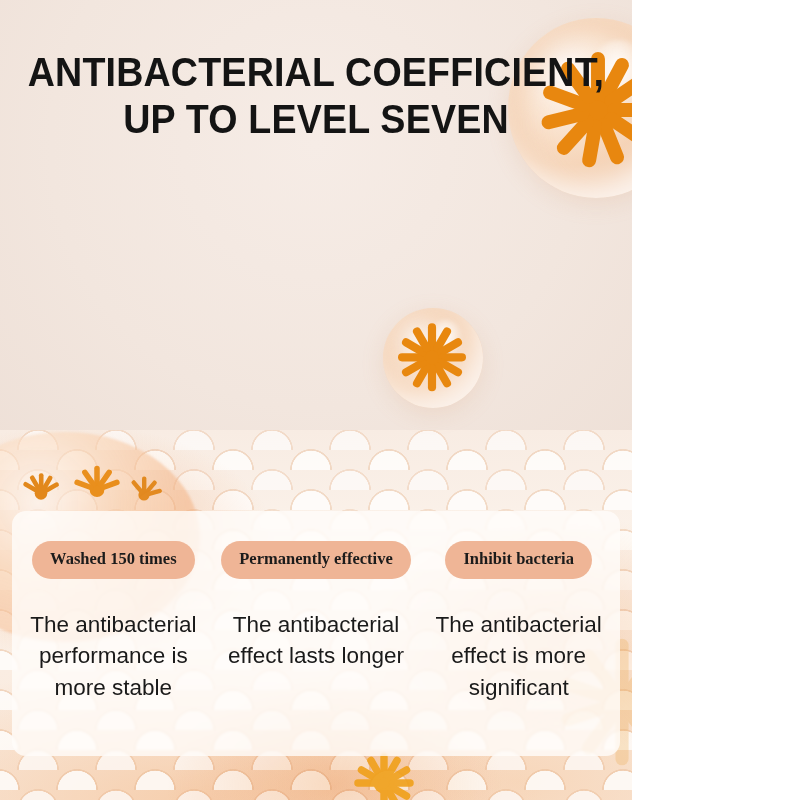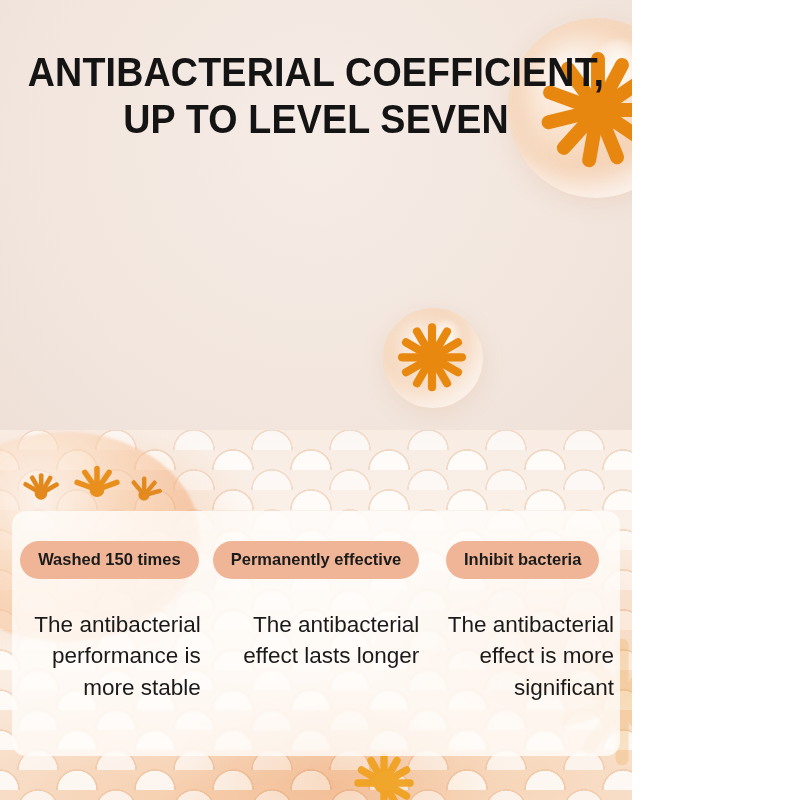--- a/index.html
+++ b/index.html
@@ -188,32 +188,32 @@
     flex-direction: column;
     align-items: center;
     padding: 0 6px;
     box-sizing: border-box;
   }
 
   .pill {
     display: inline-block;
     background: #efb596;
     color: #1b1b1b;
-    font-family: Liberation Sans, sans-serif;
+    font-family: Liberation Serif, serif;
     font-weight: bold;
     font-size: 16.5px;
     line-height: 1;
     padding: 10px 18px 11px 18px;
     border-radius: 999px;
     white-space: nowrap;
   }
 
   .feature-text {
     margin-top: 30px;
-    text-align: right;
+    text-align: center;
     color: #1a1a1a;
     font-family: "Liberation Sans", sans-serif;
     font-size: 22.5px;
     line-height: 1.42;
     font-weight: normal;
     max-width: 230px;
   }
 </style>
 </head>
 <body>

